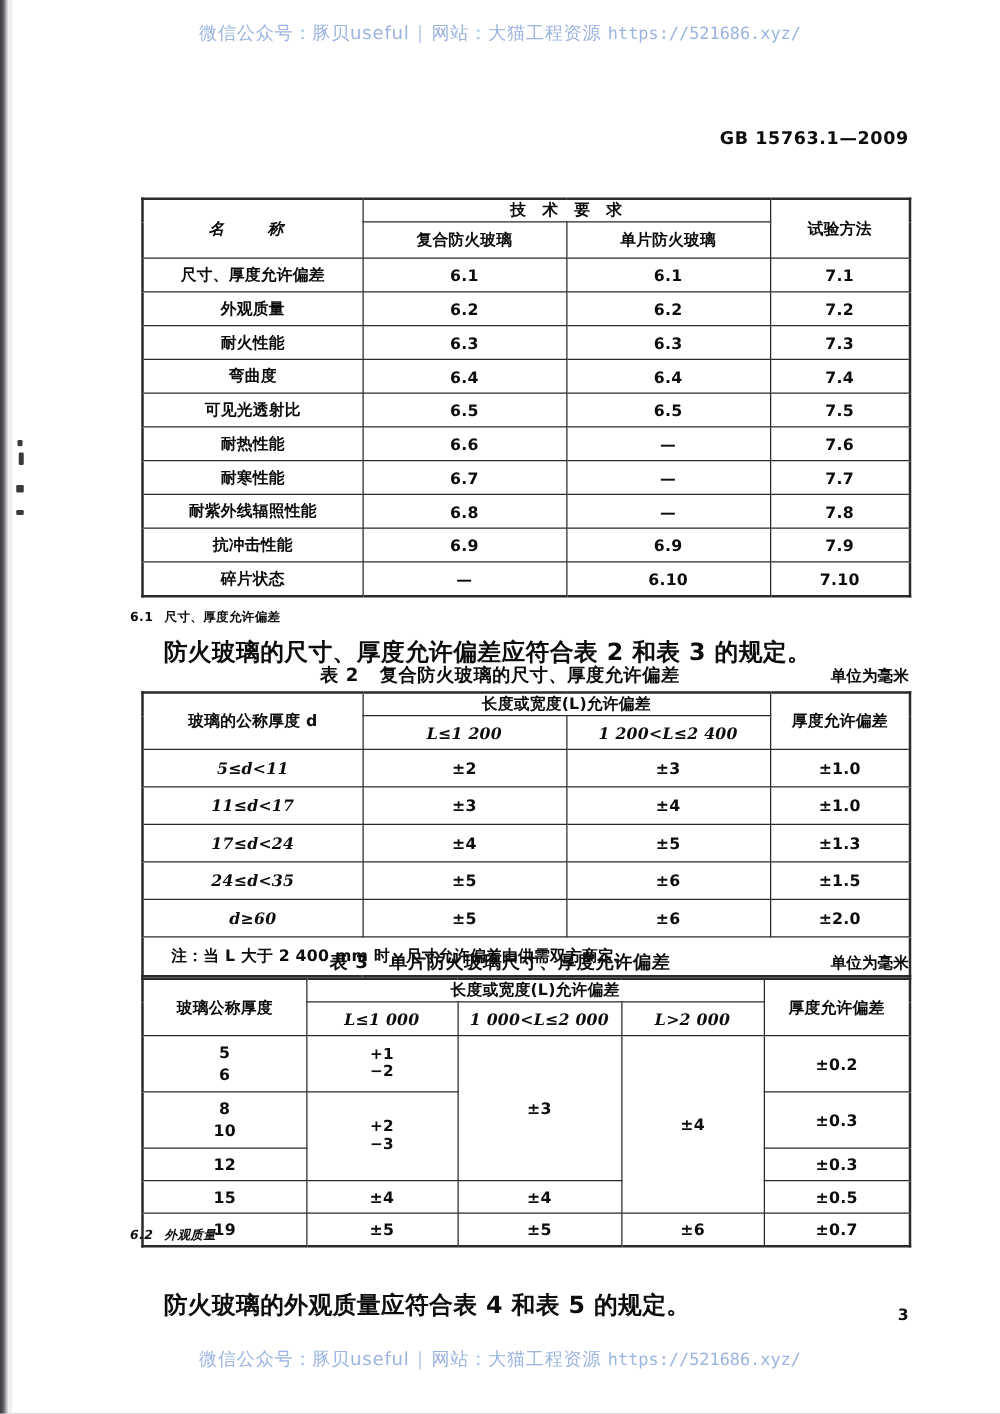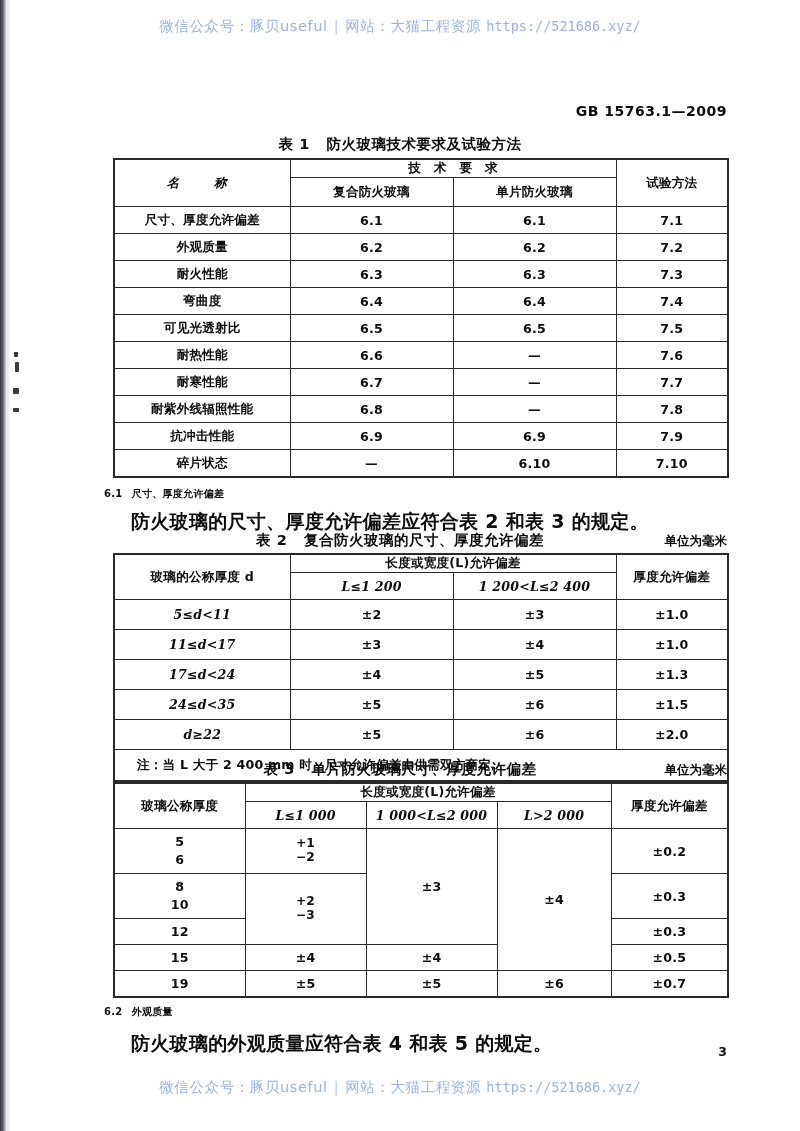--- a/index.html
+++ b/index.html
@@ -163,23 +163,20 @@
   <div class="speck" style="left:15px;top:362px;width:4px;height:10px;"></div>
   <div class="speck" style="left:13px;top:388px;width:6px;height:6px;"></div>
   <div class="speck" style="left:13px;top:408px;width:6px;height:4px;"></div>
 
   <div class="watermark wm-top">
     <span>微信公众号：</span><span>豚贝useful</span><span class="sep">|</span><span>网站：</span><span>大猫工程资源</span> <span class="url">https://521686.xyz/</span>
   </div>
 
   <div class="std-no">GB 15763.1—2009</div>
 
-  <div class="tbl-caption" style="top:135px;">
-    <span>表 1</span>&nbsp;&nbsp;&nbsp;<span>防火玻璃技术要求及试验方法</span>
-  </div>
 
   <table class="doc" style="left:113px;top:158px;width:614px;">
     <colgroup>
       <col style="width:176px;">
         <col style="width:163px;">
         <col style="width:163px;">
         <col style="width:112px;">
     </colgroup>
     <tbody>
       <tr>
@@ -303,21 +300,21 @@
         <td>±5</td>
         <td class="outer-r">±1.3</td>
       </tr>
       <tr>
         <td class="outer-l ital" style="height:29px;">24≤d&lt;35</td>
         <td>±5</td>
         <td>±6</td>
         <td class="outer-r">±1.5</td>
       </tr>
       <tr>
-        <td class="outer-l ital" style="height:29px;">d≥22</td>
+        <td class="outer-l ital" style="height:29px;">d≥60</td>
         <td>±5</td>
         <td>±6</td>
         <td class="outer-r">±2.0</td>
       </tr>
       <tr>
         <td colspan="4" class="outer-l outer-r outer-b note-cell" style="height:30px;">注：当 L 大于 2 400 mm 时，尺寸允许偏差由供需双方商定。</td>
       </tr>
     </tbody>
   </table>
 
@@ -391,21 +388,21 @@
       <tr>
         <td class="outer-l outer-b" style="height:25px;">19</td>
         <td class="outer-b">±5</td>
         <td class="outer-b">±5</td>
         <td class="outer-b">±6</td>
         <td class="outer-r outer-b">±0.7</td>
       </tr>
     </tbody>
   </table>
 
-  <div class="sec-head" style="top:1005px;">
+  <div class="sec-head" style="top:981px;font-style:italic;">
     <span class="num">6.2</span><span>外观质量</span>
   </div>
   <div class="para" style="top:1031px;">防火玻璃的外观质量应符合表 4 和表 5 的规定。</div>
 
   <div class="page-no">3</div>
 
   <div class="watermark wm-bottom">
     <span>微信公众号：</span><span>豚贝useful</span><span class="sep">|</span><span>网站：</span><span>大猫工程资源</span> <span class="url">https://521686.xyz/</span>
   </div>
 

